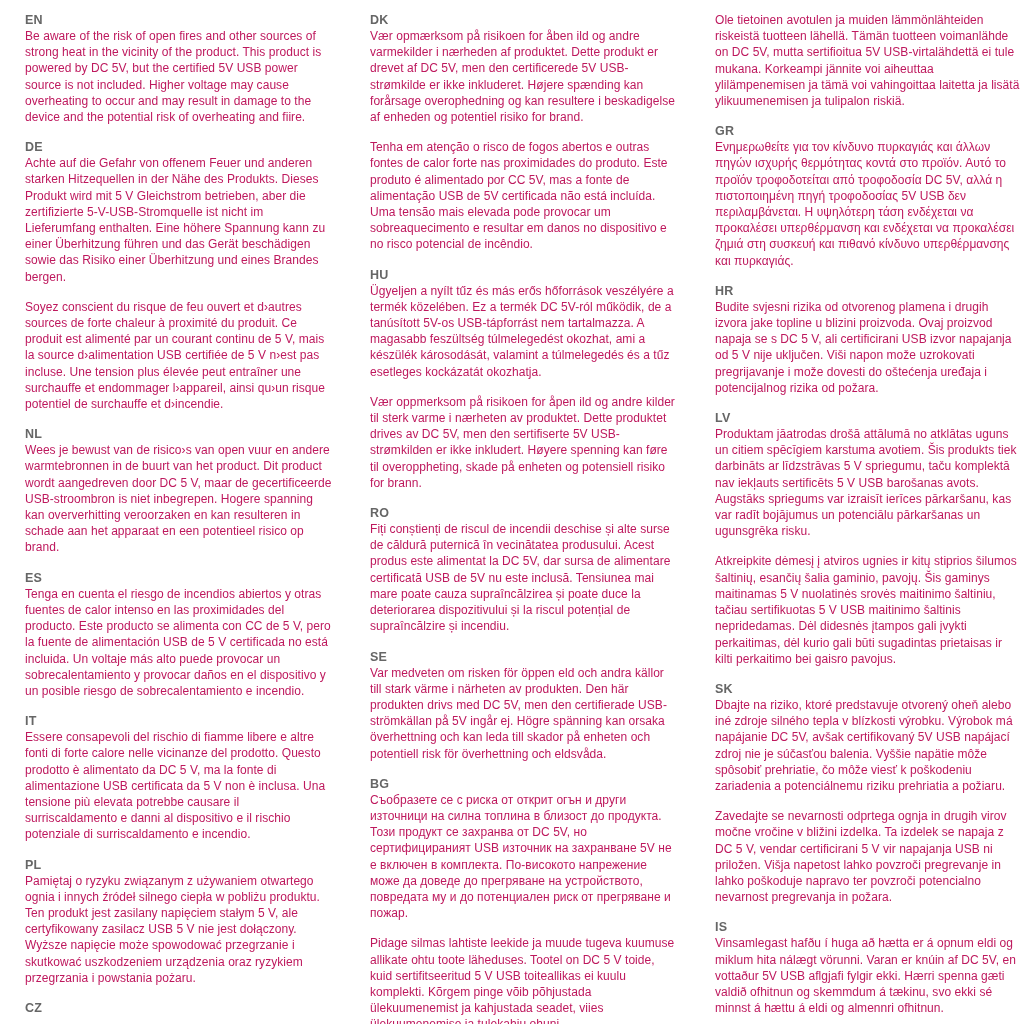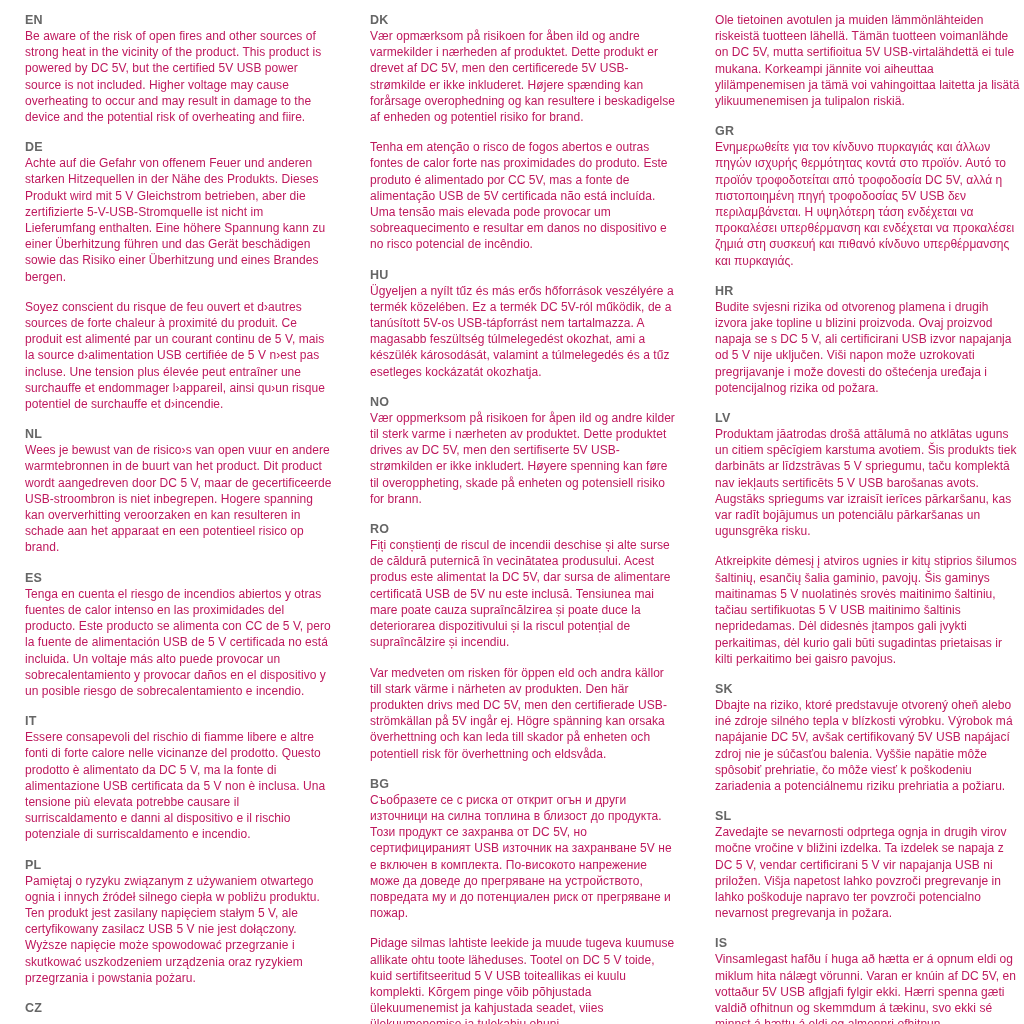--- a/index.html
+++ b/index.html
@@ -85,28 +85,28 @@
       <p class="lang-text">Vær opmærksom på risikoen for åben ild og andre varmekilder i nærheden af produktet. Dette produkt er drevet af DC 5V, men den certificerede 5V USB-strømkilde er ikke inkluderet. Højere spænding kan forårsage overophedning og kan resultere i beskadigelse af enheden og potentiel risiko for brand.</p>
     </section>
     <section class="lang-section">
       <p class="lang-text">Tenha em atenção o risco de fogos abertos e outras fontes de calor forte nas proximidades do produto. Este produto é alimentado por CC 5V, mas a fonte de alimentação USB de 5V certificada não está incluída. Uma tensão mais elevada pode provocar um sobreaquecimento e resultar em danos no dispositivo e no risco potencial de incêndio.</p>
     </section>
     <section class="lang-section">
       <h2 class="lang-code">HU</h2>
       <p class="lang-text">Ügyeljen a nyílt tűz és más erős hőforrások veszélyére a termék közelében. Ez a termék DC 5V-ról működik, de a tanúsított 5V-os USB-tápforrást nem tartalmazza. A magasabb feszültség túlmelegedést okozhat, ami a készülék károsodását, valamint a túlmelegedés és a tűz esetleges kockázatát okozhatja.</p>
     </section>
     <section class="lang-section">
-      <h2 class="lang-code">NO</h2>
       <p class="lang-text">Vær oppmerksom på risikoen for åpen ild og andre kilder til sterk varme i nærheten av produktet. Dette produktet drives av DC 5V, men den sertifiserte 5V USB-strømkilden er ikke inkludert. Høyere spenning kan føre til overoppheting, skade på enheten og potensiell risiko for brann.</p>
     </section>
     <section class="lang-section">
       <h2 class="lang-code">RO</h2>
       <p class="lang-text">Fiți conștienți de riscul de incendii deschise și alte surse de căldură puternică în vecinătatea produsului. Acest produs este alimentat la DC 5V, dar sursa de alimentare certificată USB de 5V nu este inclusă. Tensiunea mai mare poate cauza supraîncălzirea și poate duce la deteriorarea dispozitivului și la riscul potențial de supraîncălzire și incendiu.</p>
     </section>
     <section class="lang-section">
+      <h2 class="lang-code">SE</h2>
       <p class="lang-text">Var medveten om risken för öppen eld och andra källor till stark värme i närheten av produkten. Den här produkten drivs med DC 5V, men den certifierade USB-strömkällan på 5V ingår ej. Högre spänning kan orsaka överhettning och kan leda till skador på enheten och potentiell risk för överhettning och eldsvåda.</p>
     </section>
     <section class="lang-section">
       <h2 class="lang-code">BG</h2>
       <p class="lang-text">Съобразете се с риска от открит огън и други източници на силна топлина в близост до продукта. Този продукт се захранва от DC 5V, но сертифицираният USB източник на захранване 5V не е включен в комплекта. По-високото напрежение може да доведе до прегряване на устройството, повредата му и до потенциален риск от прегряване и пожар.</p>
     </section>
     <section class="lang-section">
       <p class="lang-text">Pidage silmas lahtiste leekide ja muude tugeva kuumuse allikate ohtu toote läheduses. Tootel on DC 5 V toide, kuid sertifitseeritud 5 V USB toiteallikas ei kuulu komplekti. Kõrgem pinge võib põhjustada ülekuumenemist ja kahjustada seadet, viies ülekuumenemise ja tulekahju ohuni.</p>
     </section>
   </div>
@@ -128,21 +128,20 @@
       <p class="lang-text">Produktam jāatrodas drošā attālumā no atklātas uguns un citiem spēcīgiem karstuma avotiem. Šis produkts tiek darbināts ar līdzstrāvas 5 V spriegumu, taču komplektā nav iekļauts sertificēts 5 V USB barošanas avots. Augstāks spriegums var izraisīt ierīces pārkaršanu, kas var radīt bojājumus un potenciālu pārkaršanas un ugunsgrēka risku.</p>
     </section>
     <section class="lang-section">
       <p class="lang-text">Atkreipkite dėmesį į atviros ugnies ir kitų stiprios šilumos šaltinių, esančių šalia gaminio, pavojų. Šis gaminys maitinamas 5 V nuolatinės srovės maitinimo šaltiniu, tačiau sertifikuotas 5 V USB maitinimo šaltinis nepridedamas. Dėl didesnės įtampos gali įvykti perkaitimas, dėl kurio gali būti sugadintas prietaisas ir kilti perkaitimo bei gaisro pavojus.</p>
     </section>
     <section class="lang-section">
       <h2 class="lang-code">SK</h2>
       <p class="lang-text">Dbajte na riziko, ktoré predstavuje otvorený oheň alebo iné zdroje silného tepla v blízkosti výrobku. Výrobok má napájanie DC 5V, avšak certifikovaný 5V USB napájací zdroj nie je súčasťou balenia. Vyššie napätie môže spôsobiť prehriatie, čo môže viesť k poškodeniu zariadenia a potenciálnemu riziku prehriatia a požiaru.</p>
     </section>
     <section class="lang-section">
-      <h2 class="lang-code">SL</h2>
       <p class="lang-text">Zavedajte se nevarnosti odprtega ognja in drugih virov močne vročine v bližini izdelka. Ta izdelek se napaja z DC 5 V, vendar certificirani 5 V vir napajanja USB ni priložen. Višja napetost lahko povzroči pregrevanje in lahko poškoduje napravo ter povzroči potencialno nevarnost pregrevanja in požara.</p>
     </section>
     <section class="lang-section">
       <h2 class="lang-code">IS</h2>
       <p class="lang-text">Vinsamlegast hafðu í huga að hætta er á opnum eldi og miklum hita nálægt vörunni. Varan er knúin af DC 5V, en vottaður 5V USB aflgjafi fylgir ekki. Hærri spenna gæti valdið ofhitnun og skemmdum á tækinu, svo ekki sé minnst á hættu á eldi og almennri ofhitnun.</p>
     </section>
   </div>
 
 </div>
 

